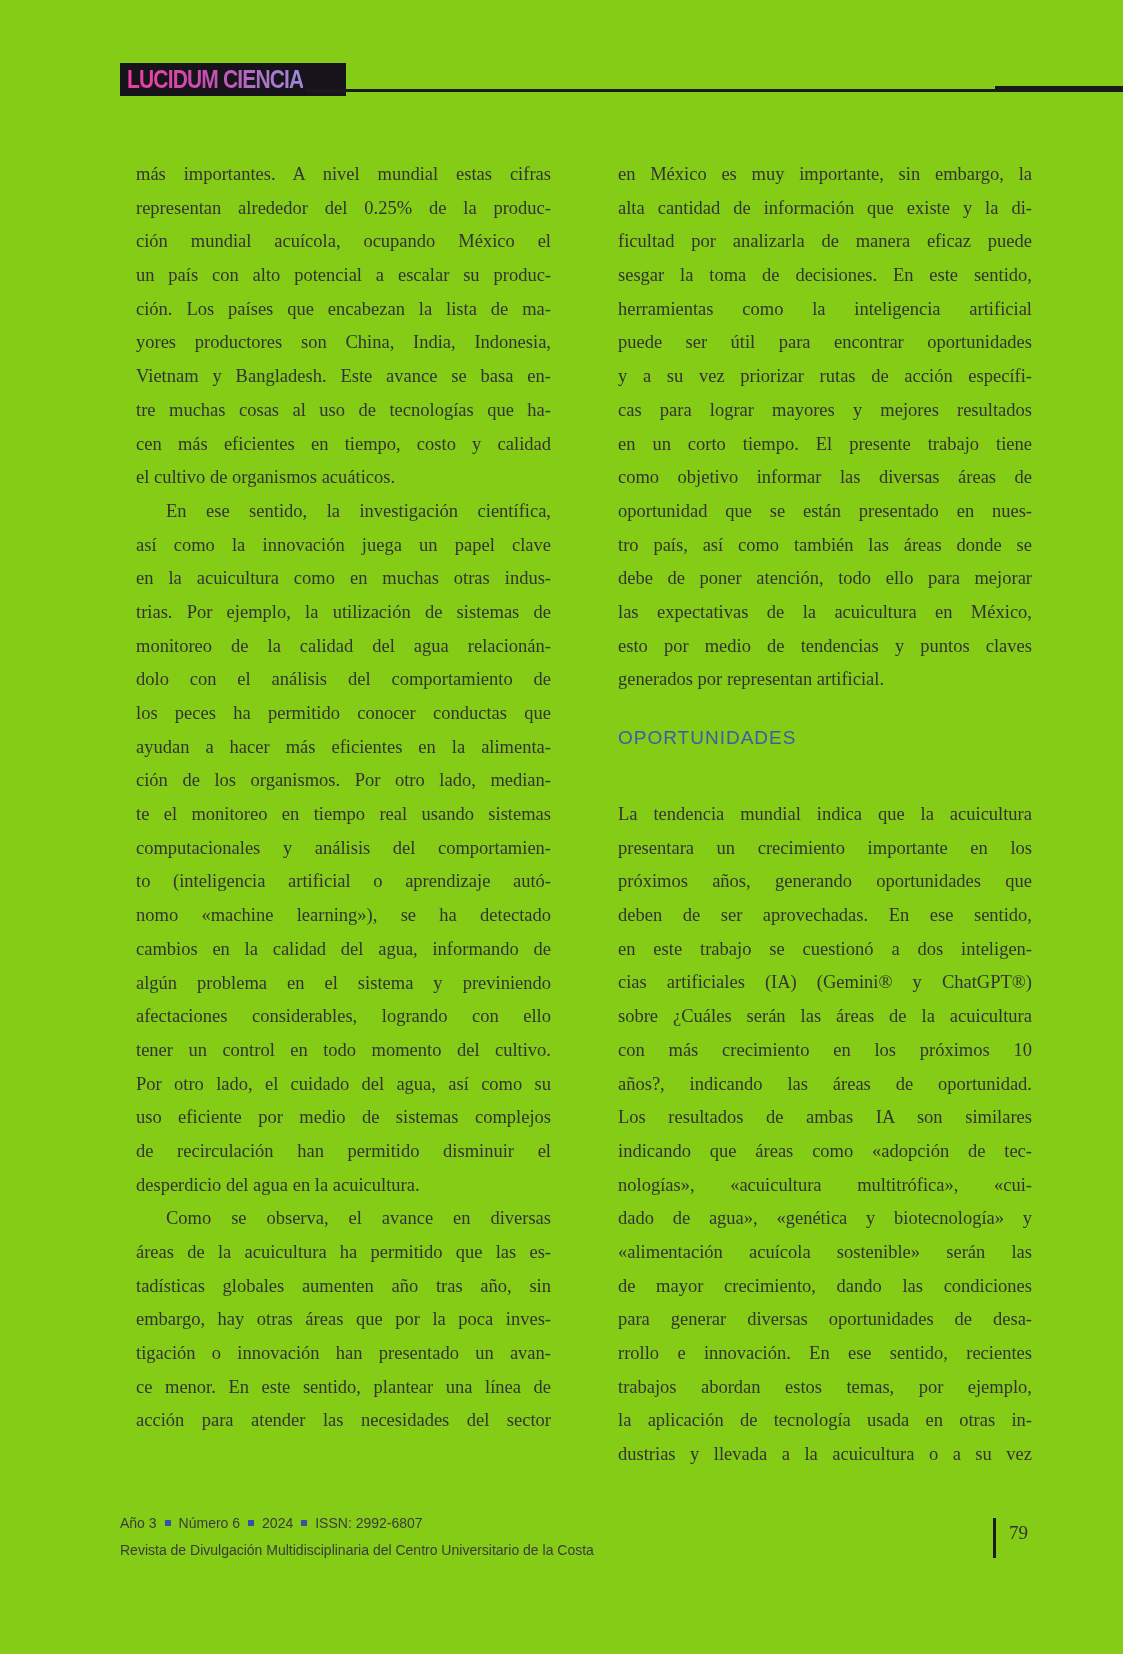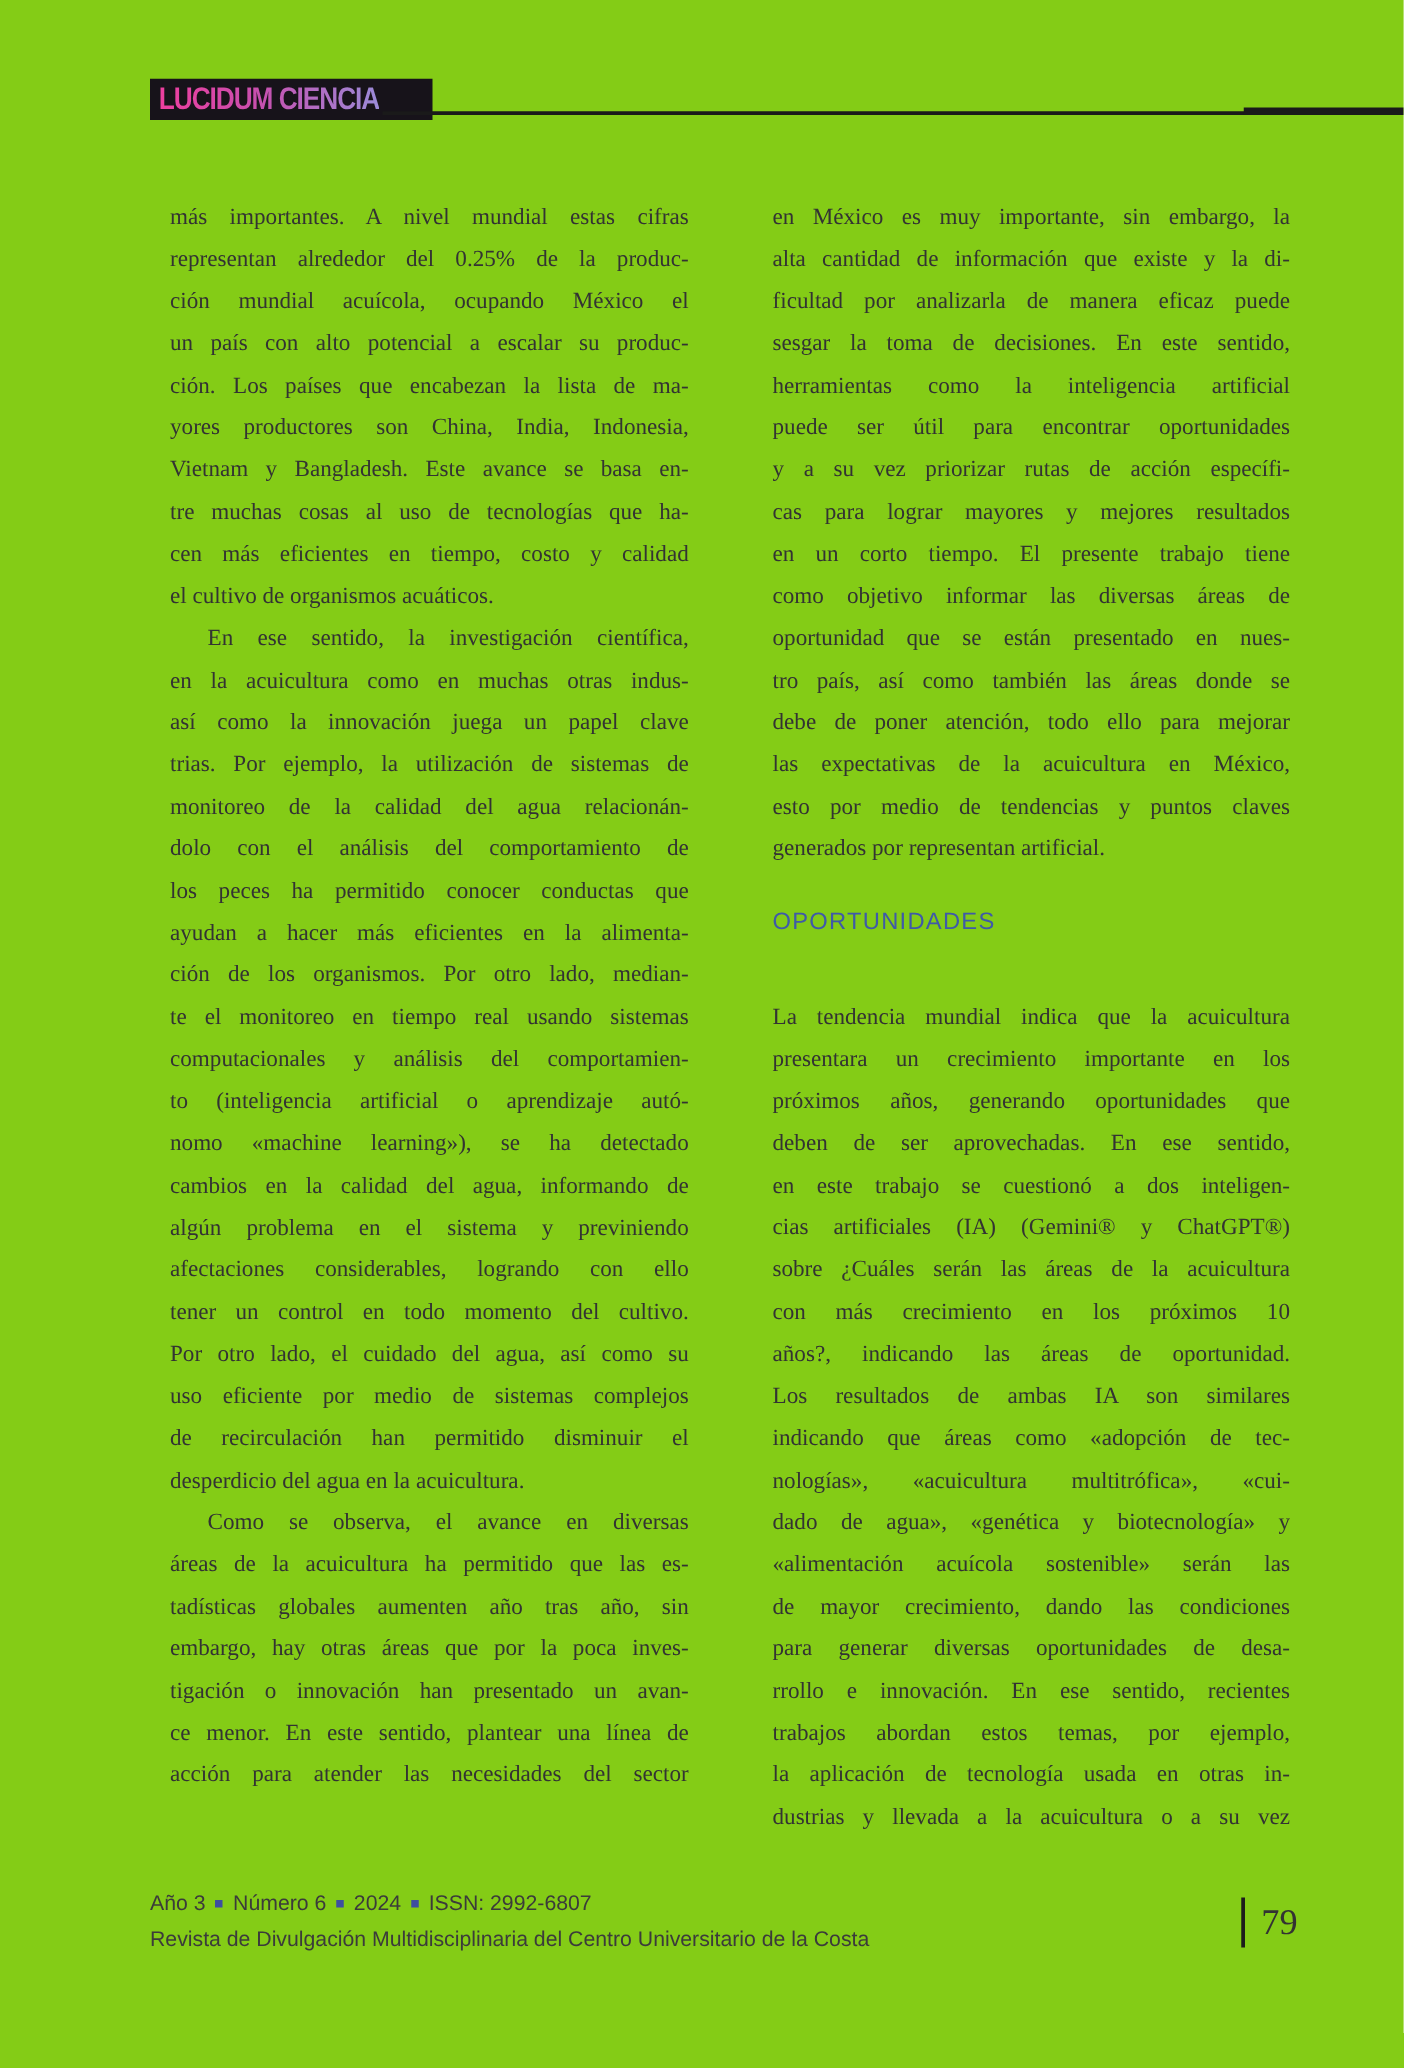--- a/index.html
+++ b/index.html
@@ -37,30 +37,30 @@
   .para.indent .line:first-child { text-indent:30px; }
   .h2 {
     font-family:"Liberation Sans", sans-serif; font-weight:400;
     font-size:19px; letter-spacing:1px; color:var(--heading,#3f5aa9);
     margin-top:26px; margin-bottom:45px; height:30px; line-height:30px;
   }
   
   .footer {
     position:absolute; left:120px; top:1512px;
     font-family:"Liberation Sans", sans-serif; color:var(--footer,#3b3b3b);
-    font-size:17px;
+    font-size:14px;
   }
   .footer-line1 { display:flex; align-items:center; height:22px; }
   .footer-line1 span.item { white-space:pre; }
   .sq { width:6px; height:6px; background:var(--square,#3d4fa0); display:inline-block; margin:0 8px; flex:0 0 auto; }
   .footer-line2 { margin-top:8px; height:22px; }
   .pagenum-bar { position:absolute; left:993px; top:1518px; width:3px; height:40px; background:#1c1c1c; }
   .pagenum {
     position:absolute; left:1009px; top:1522px;
-    font-family:"Liberation Serif", serif; font-size:29px; color:var(--body,#333333);
+    font-family:"Liberation Serif", serif; font-size:19px; color:var(--body,#333333);
   }
 </style>
 </head>
 <body>
 
 <div class="page">
 
   <div class="logo-box" style="background: rgb(23, 19, 26);">
     <span class="logo-text">LUCIDUM CIENCIA</span>
   </div>
@@ -75,22 +75,22 @@
         <div class="line">un país con alto potencial a escalar su produc-</div>
         <div class="line">ción. Los países que encabezan la lista de ma-</div>
         <div class="line">yores productores son China, India, Indonesia,</div>
         <div class="line">Vietnam y Bangladesh. Este avance se basa en-</div>
         <div class="line">tre muchas cosas al uso de tecnologías que ha-</div>
         <div class="line">cen más eficientes en tiempo, costo y calidad</div>
         <div class="line end">el cultivo de organismos acuáticos.</div>
       </div>
       <div class="para indent">
         <div class="line">En ese sentido, la investigación científica,</div>
+        <div class="line">así como la innovación juega un papel clave</div>
         <div class="line">en la acuicultura como en muchas otras indus-</div>
-        <div class="line">así como la innovación juega un papel clave</div>
         <div class="line">trias. Por ejemplo, la utilización de sistemas de</div>
         <div class="line">monitoreo de la calidad del agua relacionán-</div>
         <div class="line">dolo con el análisis del comportamiento de</div>
         <div class="line">los peces ha permitido conocer conductas que</div>
         <div class="line">ayudan a hacer más eficientes en la alimenta-</div>
         <div class="line">ción de los organismos. Por otro lado, median-</div>
         <div class="line">te el monitoreo en tiempo real usando sistemas</div>
         <div class="line">computacionales y análisis del comportamien-</div>
         <div class="line">to (inteligencia artificial o aprendizaje autó-</div>
         <div class="line">nomo «machine learning»), se ha detectado</div>

